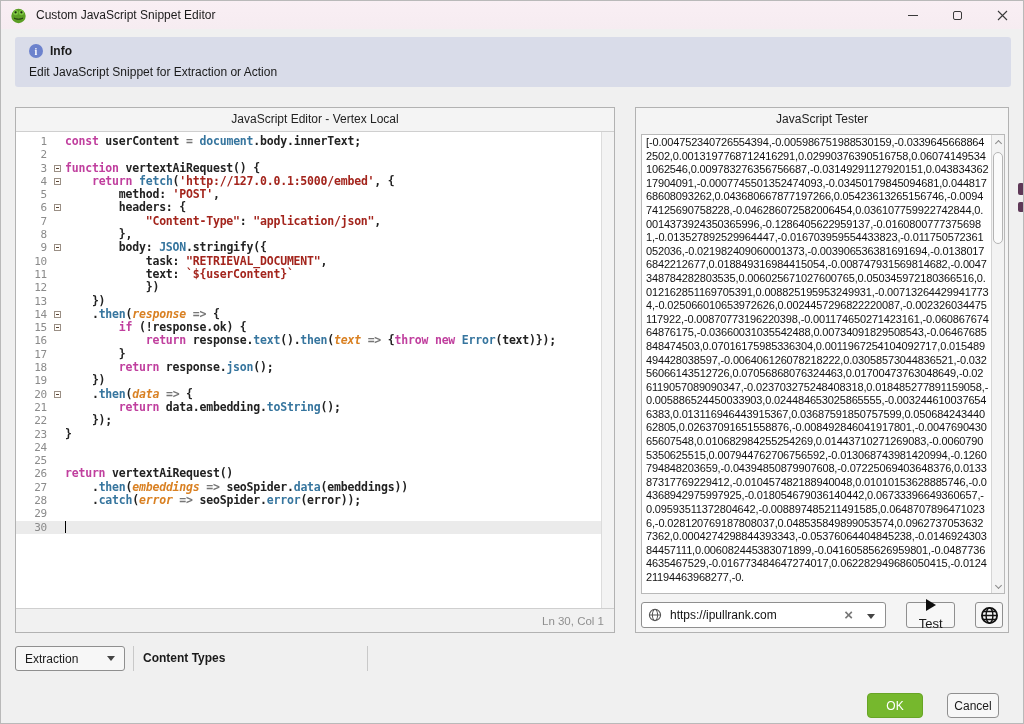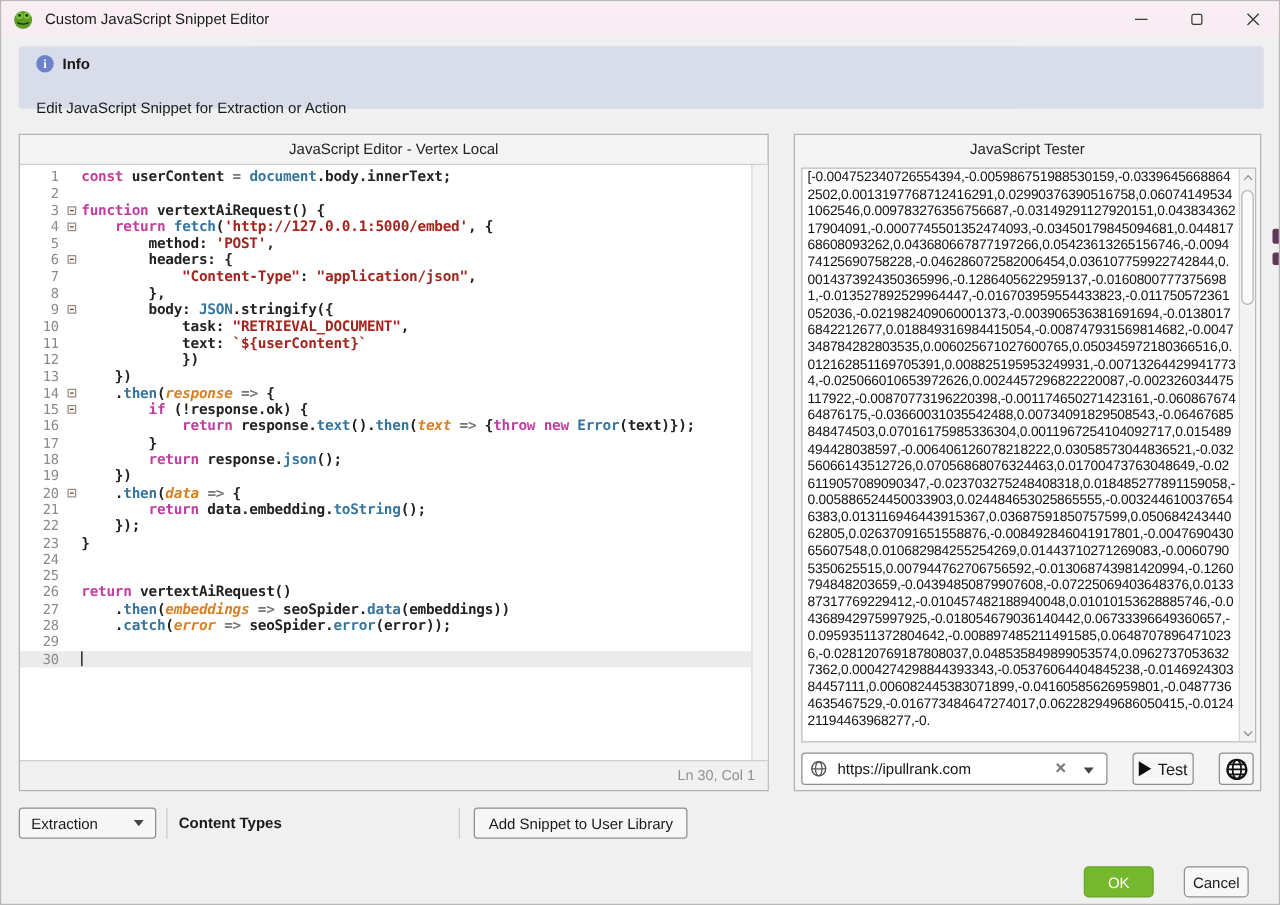--- a/index.html
+++ b/index.html
@@ -17,21 +17,21 @@
   .ic-min{width:10px;height:0;border-top:1px solid #3a3a3a;}
   .ic-max{width:9px;height:9px;border:1px solid #3a3a3a;border-radius:2px;}
   
   .banner{position:absolute;left:14px;top:36px;width:996px;height:50px;
     background:#d9dce9;border-radius:3px;padding:7px 14px;}
   .banner-row{display:flex;align-items:center;gap:7px;}
   .info-ic{width:14px;height:14px;border-radius:50%;background:#6c82cd;color:#fff;
     font-size:10px;font-weight:bold;display:flex;align-items:center;justify-content:center;
     font-family:"Liberation Serif",serif;}
   .banner-title{font-size:12px;font-weight:bold;}
-  .banner-desc{font-size:12px;margin-top:21px;}
+  .banner-desc{font-size:12px;margin-top:7px;}
   
   .panel{position:absolute;top:106px;height:526px;background:#f4f4f4;
     border:1px solid #b2b2b2;}
   .panel-title{height:23px;line-height:23px;text-align:center;font-size:12px;color:#222;}
   .editor-panel{left:14px;width:600px;}
   .tester-panel{left:634px;width:374px;}
   
   .code-area{position:absolute;left:0;top:23px;right:0;bottom:24px;background:#fff;
     border-top:1px solid #cfcfcf;display:flex;overflow:hidden;}
   .code-lines{flex:1;position:relative;padding-top:3px;
@@ -67,21 +67,21 @@
   .url-box{position:relative;width:268px;height:26px;background:#fff;border:1px solid #8f8f8f;
     border-radius:3px;display:flex;align-items:center;}
   .url-input{position:absolute;left:26px;right:48px;top:1px;bottom:1px;border:0;outline:0;
     font-size:12px;font-family:"Liberation Sans",sans-serif;color:#111;background:transparent;}
   .url-x{position:absolute;right:32px;top:2px;font-size:15px;font-weight:bold;color:#777;line-height:20px;}
   .url-dd{position:absolute;right:10px;top:11px;}
   .tri-dn{width:0;height:0;border-left:4px solid transparent;border-right:4px solid transparent;
     border-top:5px solid #444;}
   .btn{background:#f7f7f7;border:1px solid #8f8f8f;border-radius:3px;font-size:12px;color:#1a1a1a;
     display:flex;align-items:center;justify-content:center;}
-  .test-btn{width:54px;height:26px;gap:5px;font-size:13px;}
+  .test-btn{width:54px;height:26px;gap:5px;font-size:13px;flex-direction:column;}
   .play{width:0;height:0;border-top:6px solid transparent;border-bottom:6px solid transparent;
     border-left:10px solid #0d0d0d;}
   .globe-btn{width:30px;height:26px;}
   
   .footer-sep{position:absolute;top:645px;width:1px;height:25px;background:#c9c9c9;}
   .extraction{position:absolute;left:14px;top:645px;width:110px;height:25px;
     padding:0 9px;justify-content:space-between;}
   .ct-label{position:absolute;left:142px;top:645px;height:25px;line-height:25px;
     font-size:12px;font-weight:bold;}
   .ct-box{position:absolute;left:218px;top:645px;width:140px;height:25px;background:#fff;
@@ -217,23 +217,20 @@
     </div>
   </div>
 
   <div class="btn extraction">
     <span>Extraction</span>
     <div class="tri-dn"></div>
   </div>
   <div class="footer-sep" style="left:132px"></div>
   <div class="ct-label">Content Types</div>
   <div class="footer-sep" style="left:366px"></div>
-  <div class="btn add-btn">
-    <span>Add Snippet to User Library</span>
-  </div>
 
   <div class="ok-btn">
     <span>OK</span>
   </div>
   <div class="btn cancel-btn">
     <span>Cancel</span>
   </div>
 
   <div class="edge-mark" style="top:182px;height:12px"></div>
   <div class="edge-mark" style="top:201px;height:10px"></div>

